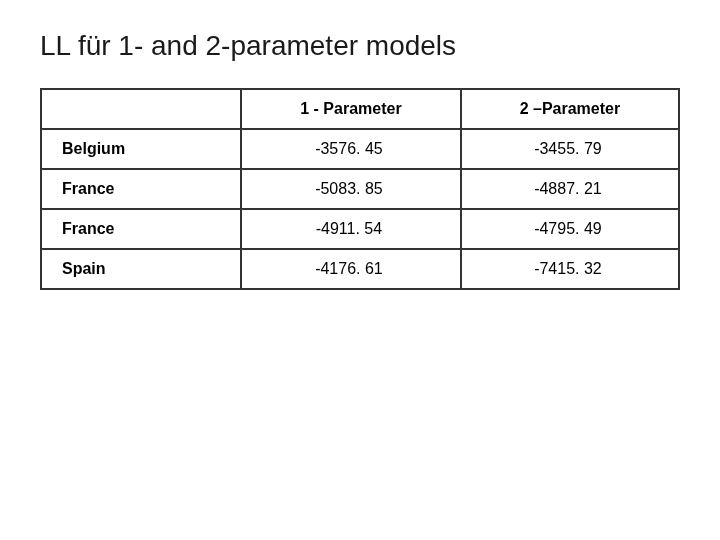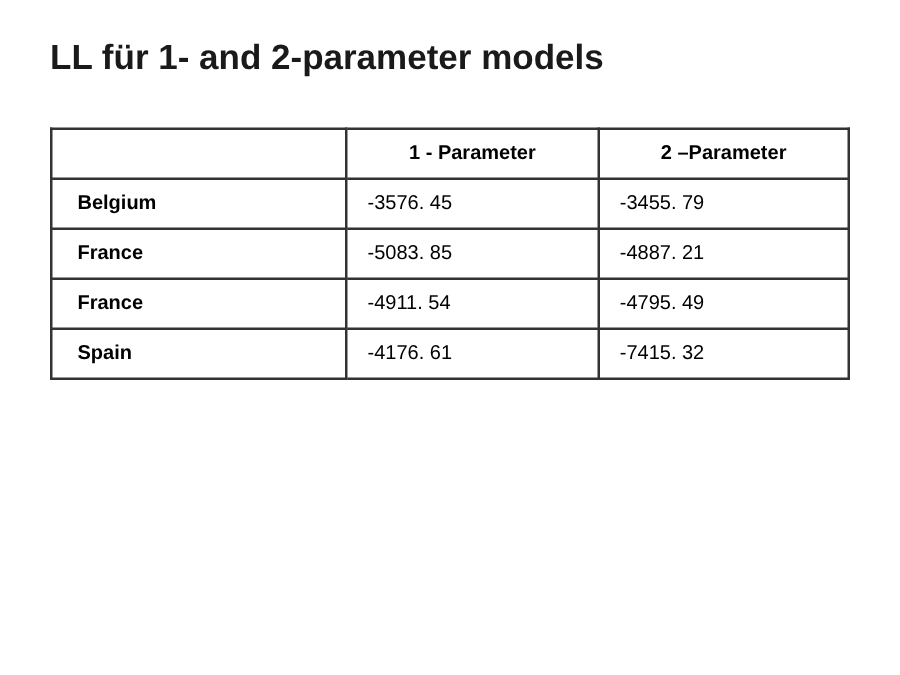--- a/index.html
+++ b/index.html
@@ -14,23 +14,23 @@
       background: #ffffff;
       font-family: Arial, Helvetica, sans-serif;
       display: flex;
       flex-direction: column;
       align-items: flex-start;
       padding: 30px 40px 20px 40px;
     }
 
     h1 {
       font-size: 28px;
-      font-weight: bold;
+      font-weight: normal;
       color: #1a1a1a;
-      margin-bottom: 40px;
+      margin-bottom: 26px;
       letter-spacing: 0;
     }
 
     table {
       border-collapse: collapse;
       width: 100%;
     }
 
     thead th {
       border: 2px solid #333;
@@ -48,24 +48,25 @@
 
     tbody tr td {
       border: 2px solid #333;
       padding: 10px 20px;
       font-size: 16px;
     }
 
     tbody tr td:first-child {
       font-weight: bold;
       text-align: left;
-      width: 236px;
+      width: 200px;
     }
 
     tbody tr td:not(:first-child) {
+      text-align: center;
       padding-left: 16px;
     }
   </style>
 </head>
 <body>
 
 <h1>LL für 1- and 2-parameter models</h1>
 
 <table>
   <thead>

